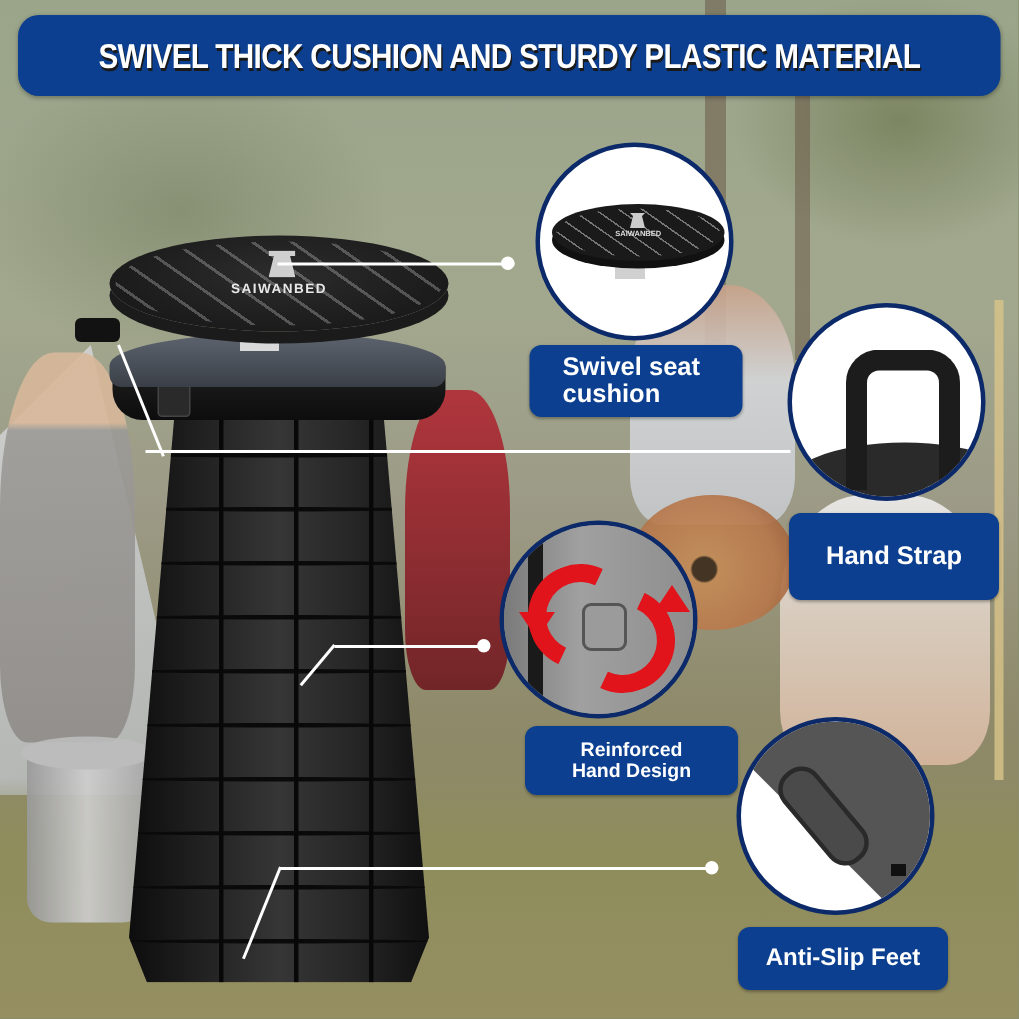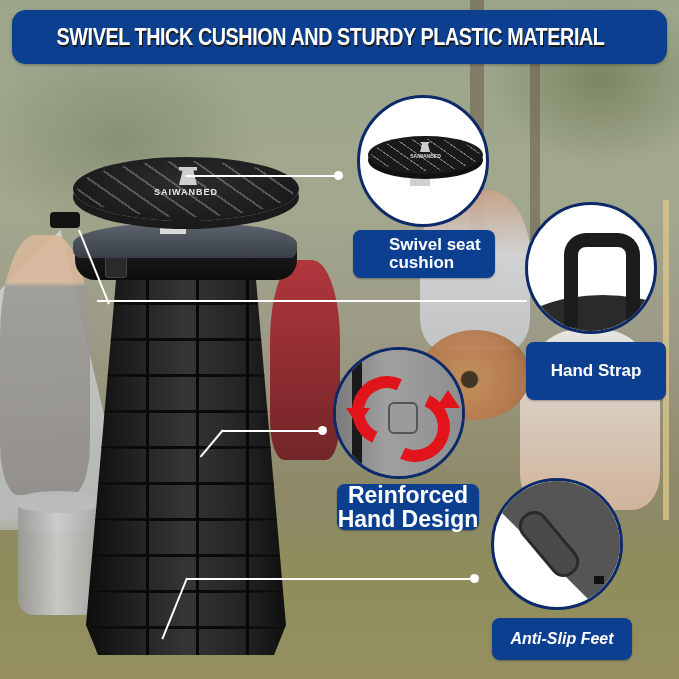--- a/index.html
+++ b/index.html
@@ -9,21 +9,21 @@
         radial-gradient(ellipse 160px 120px at 600px 80px, rgba(110,120,80,0.7), transparent 70%),
         radial-gradient(ellipse 200px 140px at 120px 140px, rgba(120,130,100,0.6), transparent 70%),
         linear-gradient(180deg, #9aa58a 0%, #a2a88e 30%, #9c9a86 50%, #8e8a6a 70%, #8c8a5a 100%);
     }
     .grass { position:absolute; left:0; right:0; bottom:0; height:160px; background:linear-gradient(180deg, rgba(130,135,80,0) 0%, #8f8d5c 30%, #958f62 100%); }
     .tree { position:absolute; background:#6b5a48; opacity:0.55; }
     .tent { position:absolute; left:0; top:230px; width:110px; height:300px; background:linear-gradient(160deg,#d7d8d9,#b8bcbf); clip-path:polygon(0 20%,55% 0,100% 70%,100% 100%,0 100%); opacity:0.85; }
     .person { position:absolute; border-radius:40% 40% 20% 20%; opacity:0.9; }
     .guitar { position:absolute; left:420px; top:330px; width:110px; height:90px; border-radius:50%; background:radial-gradient(circle at 45% 55%, #3a2a1a 10%, #c48a55 12%, #b8774a 60%, #8a5230 100%); opacity:0.9; }
 
-    .title-bar { position:absolute; left:12px; top:10px; width:655px; height:54px; background:#0c3f8f; border-radius:14px; display:flex; align-items:center; justify-content:flex-start; box-shadow:0 1px 3px rgba(0,0,0,0.3); }
+    .title-bar { position:absolute; left:12px; top:10px; width:655px; height:54px; background:#0c3f8f; border-radius:14px; display:flex; align-items:center; justify-content:center; box-shadow:0 1px 3px rgba(0,0,0,0.3); }
     .title-bar span { color:#fff; font-weight:bold; font-size:23px; letter-spacing:-0.5px; transform:scaleX(0.86); white-space:nowrap; text-shadow:1px 2px 0 #1a1a1a; font-family:"Liberation Sans", sans-serif; }
 
     
     .seat-top { position:absolute; left:73px; top:157px; width:226px; height:64px; border-radius:50%; background:radial-gradient(ellipse at 50% 40%, #2c2c2c, #141414); box-shadow:0 8px 0 #1b1b1b; }
     .seat-top .brand { position:absolute; left:0; right:0; top:30px; text-align:center; color:#e8e8e8; font-size:9px; font-weight:bold; letter-spacing:1px; }
     .seat-top .logo { position:absolute; left:106px; top:10px; width:18px; height:18px; background:#cfcfcf; clip-path:polygon(0 0,100% 0,100% 20%,80% 20%,100% 100%,0 100%,20% 20%,0 20%); }
     .seat-top .pattern { position:absolute; inset:4px; border-radius:50%; background:repeating-linear-gradient(35deg, transparent 0 7px, rgba(255,255,255,0.35) 7px 9px, transparent 9px 15px); opacity:0.7; }
     .stem { position:absolute; left:160px; top:222px; width:26px; height:12px; background:#d9d9d9; }
     .top-plate { position:absolute; left:73px; top:222px; width:224px; height:36px; border-radius:50% 50% 8px 8px / 60% 60% 8px 8px; background:linear-gradient(180deg,#5e6570,#3a3f47); }
     .collar { position:absolute; left:75px; top:244px; width:222px; height:36px; border-radius:0 0 20px 20px; background:linear-gradient(180deg,#1e1e1e,#0d0d0d); }
@@ -59,24 +59,24 @@
     .arrow-b { left:44px; top:42px; border-bottom-color:#e0141a; border-right-color:#e0141a; transform:rotate(-20deg); }
     .arrow-head-a { position:absolute; left:10px; top:58px; width:0; height:0; border-left:12px solid transparent; border-right:12px solid transparent; border-top:18px solid #e0141a; }
     .arrow-head-b { position:absolute; left:100px; top:40px; width:0; height:0; border-left:12px solid transparent; border-right:12px solid transparent; border-bottom:18px solid #e0141a; }
 
     .feet-bg { position:absolute; left:0; top:0; width:160px; height:160px; background:#555; clip-path:polygon(0 0,100% 0,100% 100%,85% 100%,0 15%); }
     .feet-pad { position:absolute; left:40px; top:25px; width:24px; height:70px; border:3px solid #2a2a2a; border-radius:14px; transform:rotate(-40deg); background:#4a4a4a; }
     .feet-sq { position:absolute; left:100px; top:95px; width:10px; height:8px; background:#111; }
 
     
     .label { position:absolute; background:#0c3f8f; border-radius:8px; color:#fff; font-weight:bold; display:flex; align-items:center; justify-content:center; text-align:center; line-height:1.05; box-shadow:0 1px 2px rgba(0,0,0,0.3); }
-    .l-seat { left:353px; top:230px; width:142px; height:48px; font-size:17px; text-align:left; justify-content:flex-start; padding-left:36px; box-sizing:border-box; }
+    .l-seat { left:353px; top:230px; width:142px; height:48px; font-size:17px; text-align:left; justify-content:flex-start; padding-left:22px; box-sizing:border-box; }
     .l-strap { left:526px; top:342px; width:140px; height:58px; font-size:17px; }
-    .l-lock { left:337px; top:484px; width:142px; height:46px; font-size:23px; }
-    .l-feet { left:492px; top:618px; width:140px; height:42px; font-size:16px;font-style:italic; }
+    .l-lock { left:350px; top:484px; width:142px; height:46px; font-size:13px; }
+    .l-feet { left:492px; top:618px; width:140px; height:42px; font-size:16px; }
 
     
     .line { position:absolute; background:#ffffff; }
     .dot { position:absolute; width:9px; height:9px; border-radius:50%; background:#fff; }
   </style>
 </head>
 <body>
 
 <div class="bg">
   <div class="tree" style="left:470px;top:0;width:14px;height:260px;"></div>

